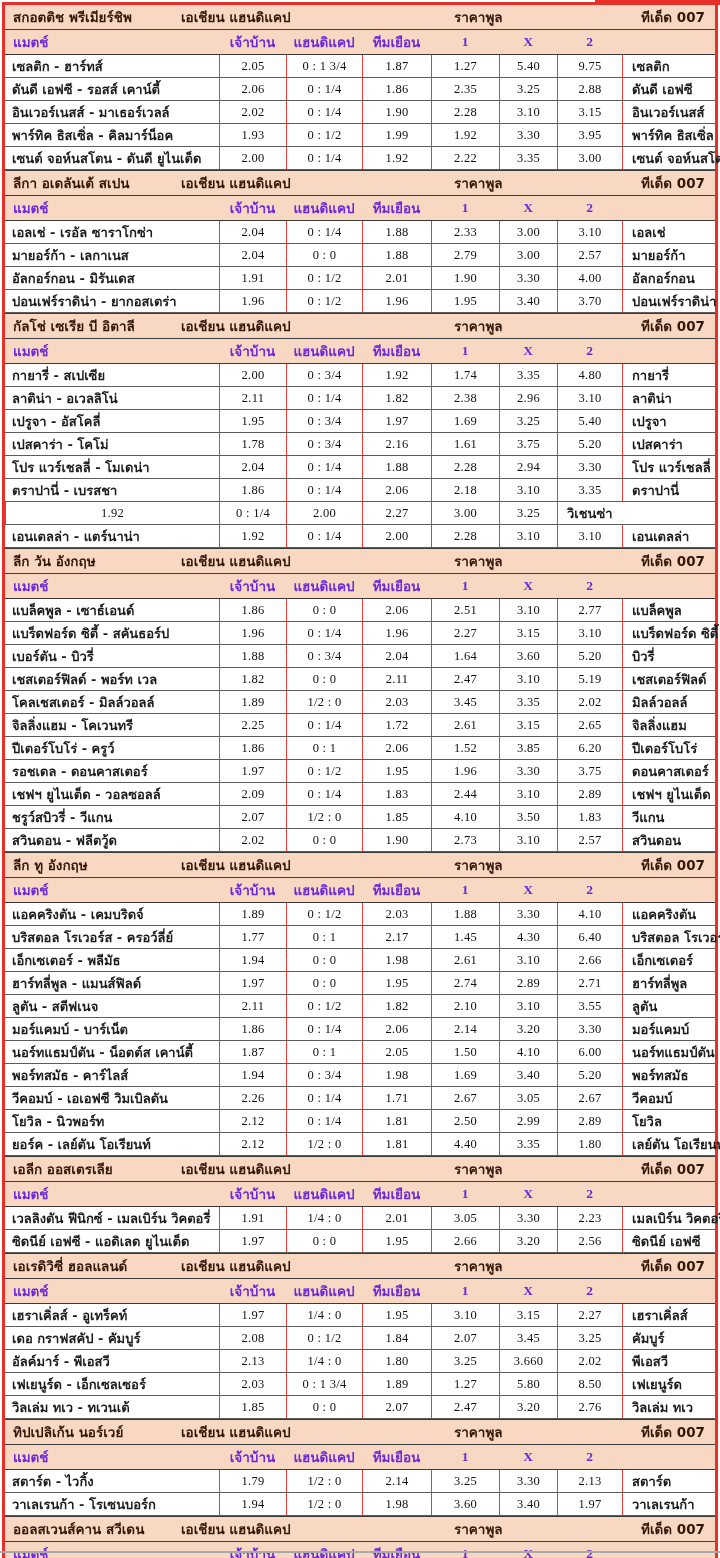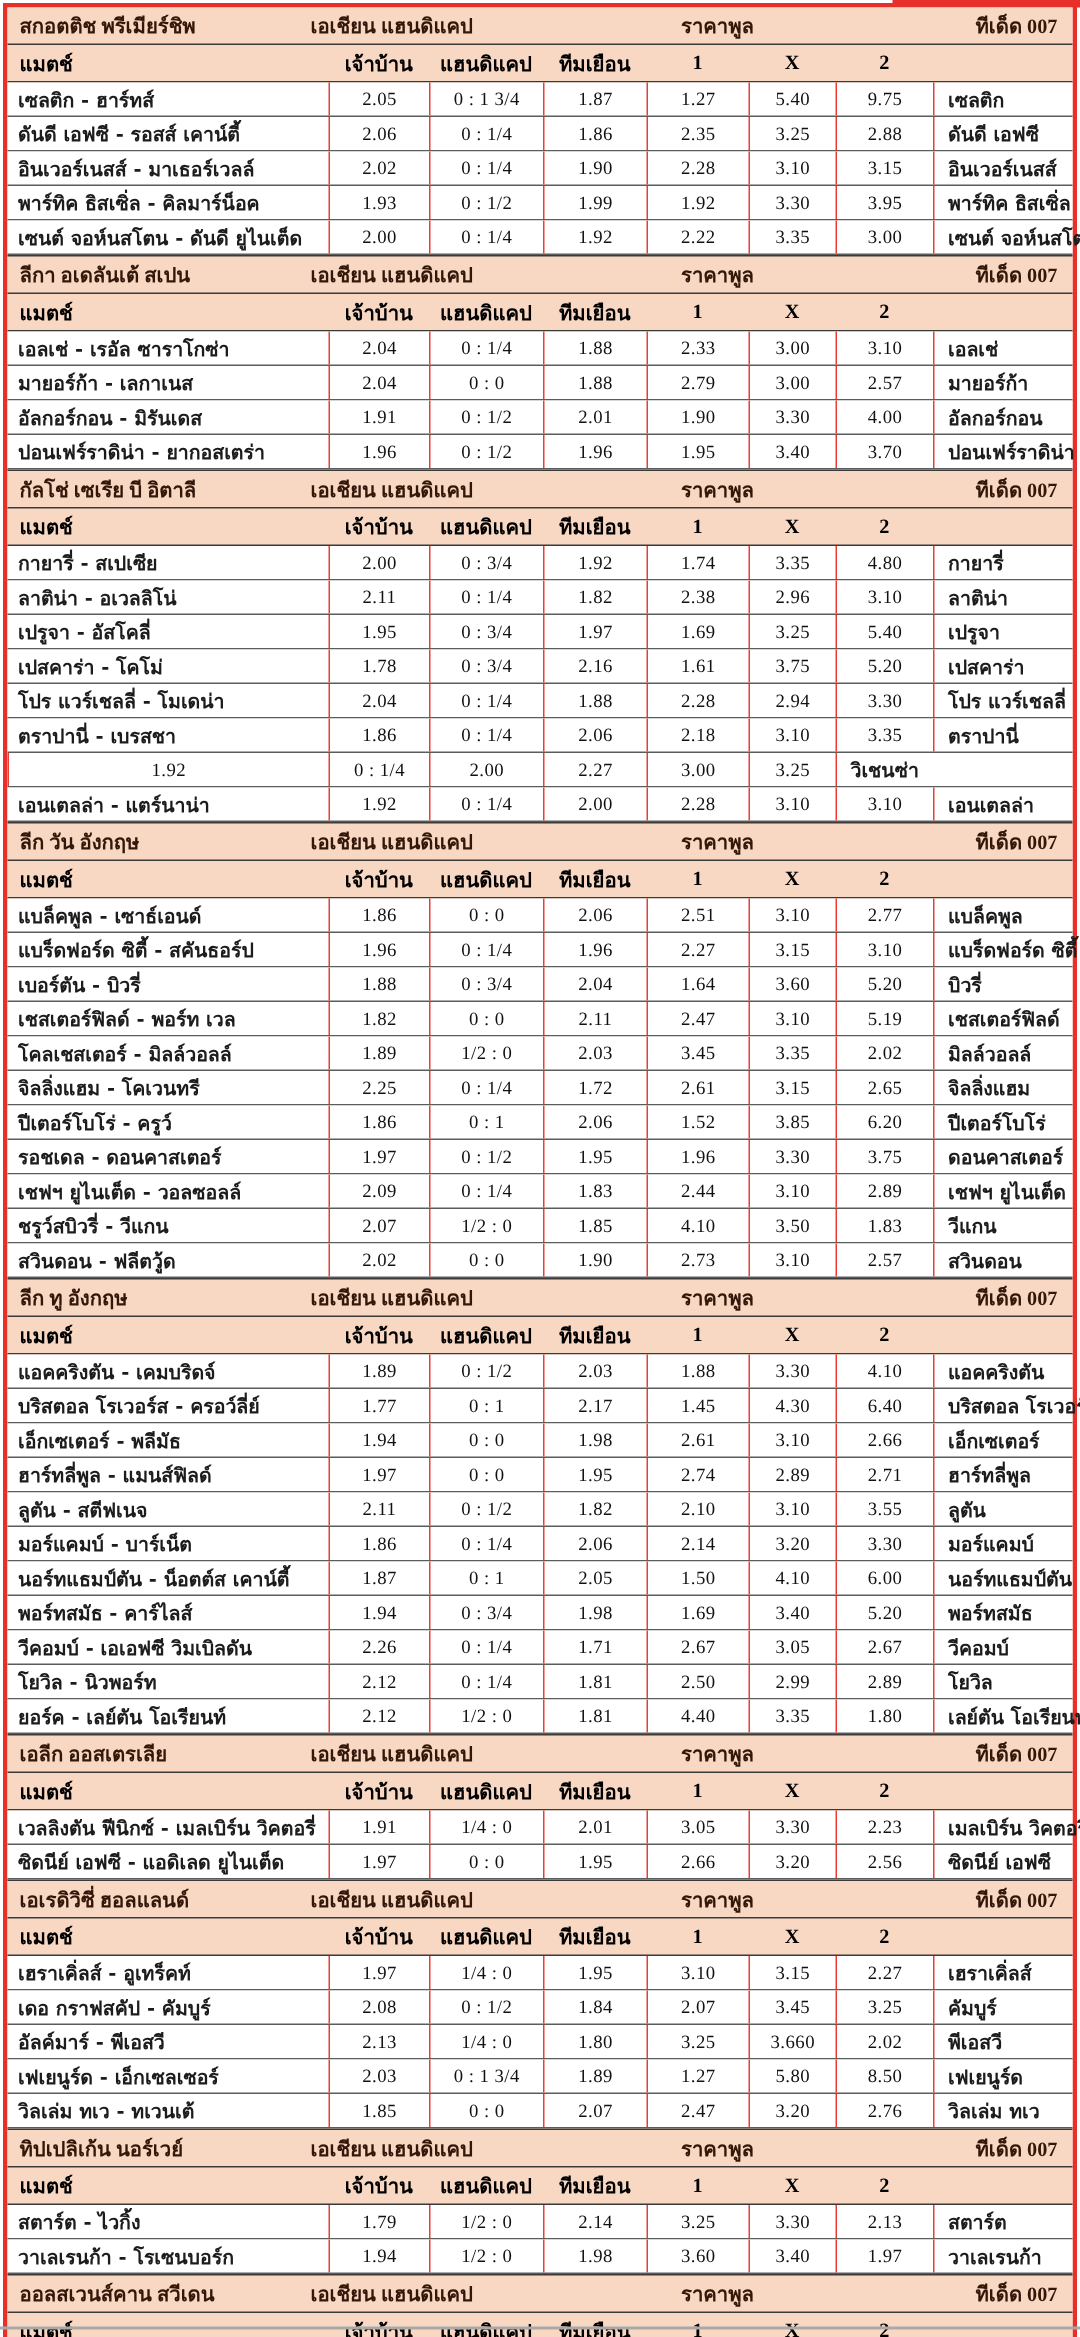--- a/index.html
+++ b/index.html
@@ -7,31 +7,31 @@
         font-family:"DejaVu Sans",sans-serif;}
   
   #odds-table{position:absolute;left:2px;top:2px;width:710px;
               border:3px solid #e8302a;background:#ffffff;}
   
   #top-right-strip{position:absolute;right:0;top:0;width:125px;height:5px;background:#e8302a;}
   
   #bottom-line{position:absolute;left:0;top:1551px;width:720px;height:2px;background:#a9a9a9;}
 
   .band{position:relative;height:24px;background:#f9d8c3;border-top:1px solid #3a3a3a;
-        border-bottom:1px solid #3a3a3a;color:#33180a;font-weight:bold;font-size:13.5px;font-family:Liberation Serif, serif;}
+        border-bottom:1px solid #3a3a3a;color:#33180a;font-weight:bold;font-size:13.5px;}
   .band:first-child{border-top:none;}
   .band span{position:absolute;top:50%;transform:translateY(-50%);white-space:nowrap;}
   .b-league{left:8px;}
-  .b-ah{left:202px;text-align:center;}
+  .b-ah{left:176px;text-align:center;}
   .b-pool{left:449px;}
   .b-tips{right:10px;text-align:right;}
 
   .sub{display:grid;grid-template-columns:214px 67px 76px 69px 68px 58px 65px auto;
        height:24px;background:#f9d8c3;border-bottom:1px solid #3a3a3a;
-       color:#000000;font-weight:bold;font-size:13.5px;align-items:center;}
+       color:#6d28d9;font-weight:bold;font-size:13.5px;align-items:center;}
   .sub .c{text-align:center;}
   .sub .c-match{text-align:left;padding-left:8px;}
   .sub .c-num{font-family:"Liberation Serif","DejaVu Serif",serif;font-size:13.5px;}
 
   .row{display:grid;grid-template-columns:214px 67px 76px 69px 68px 58px 65px auto;
        height:22px;background:#ffffff;border-bottom:1px solid #5c5c5c;
        color:#1c1c1c;font-size:13px;align-items:center;}
   .row:last-of-type{border-bottom:none;}
   .row .c{height:100%;display:flex;align-items:center;justify-content:center;
           white-space:nowrap;overflow:visible;}

